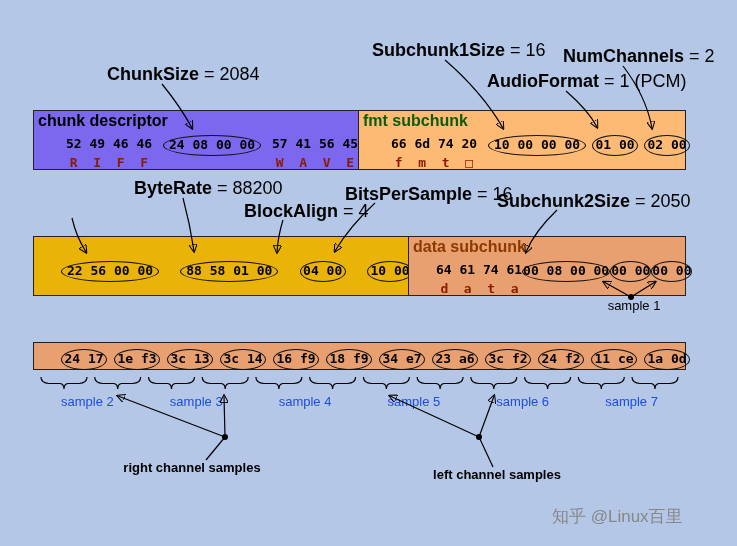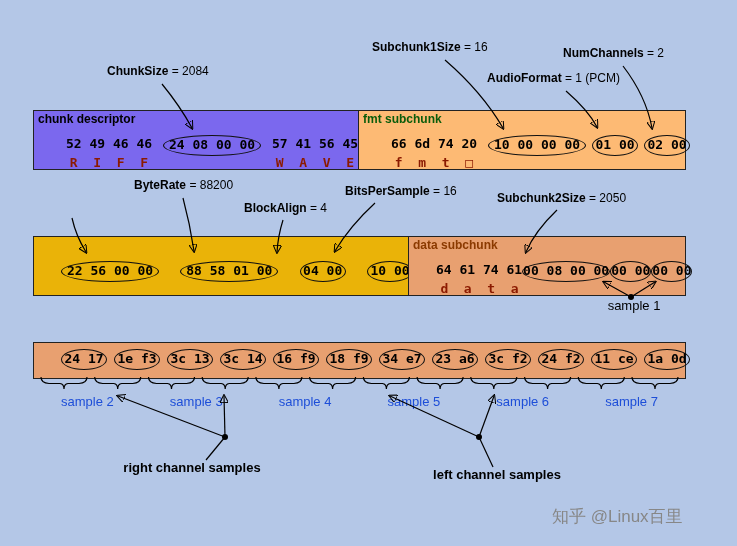--- a/index.html
+++ b/index.html
@@ -2,26 +2,26 @@
 <html><head>
 <meta charset="utf-8">
 <style>
   html,body{margin:0;padding:0}
   .stage{
     position:relative;width:737px;height:546px;
     background:#b4c7e7;
     font-family:"Liberation Sans",sans-serif;
     overflow:hidden;
   }
-  .ann{position:absolute;font-size:12px;color:#000;white-space:nowrap}
+  .ann{position:absolute;font-size:18px;color:#000;white-space:nowrap}
   .ann b{font-weight:bold}
   .band{position:absolute;left:33px;width:653px;border:1px solid #222;box-sizing:border-box;display:flex}
   .sec{position:relative;height:100%;box-sizing:border-box}
   .grow{flex:1;border-left:1px solid #222}
-  .hdr{position:absolute;top:1px;left:4px;font-size:12px;font-weight:bold;white-space:nowrap}
+  .hdr{position:absolute;top:1px;left:4px;font-size:16px;font-weight:bold;white-space:nowrap}
   .hdr-chunk{color:#000}
   .hdr-fmt{color:#0a5c0a}
   .hdr-data{color:#8b3a00}
   .hexrow,.asciirow{
     position:absolute;left:16px;width:100%;box-sizing:border-box;
     display:flex;justify-content:space-between;align-items:flex-start;
     padding:0 11px;height:20px;
   }
   .grp{
     display:inline-block;text-align:center;white-space:pre;
@@ -109,21 +109,21 @@
           <span class="grp w4">d  a  t  a</span>
           <span class="grp w4"></span>
           <span class="grp w2"></span>
           <span class="grp w2"></span>
         </div>
     </div>
   </div>
 
   <div class="sample1">sample 1</div>
 
-  <div class="band" style="top:342px;height:37px;background:#e8a070">
+  <div class="band" style="top:342px;height:28px;background:#e8a070">
     <div class="sec" style="width:100%">
       <div class="hexrow" style="top:6px">
           <span class="grp w2 circ">24 17</span>
           <span class="grp w2 circ">1e f3</span>
           <span class="grp w2 circ">3c 13</span>
           <span class="grp w2 circ">3c 14</span>
           <span class="grp w2 circ">16 f9</span>
           <span class="grp w2 circ">18 f9</span>
           <span class="grp w2 circ">34 e7</span>
           <span class="grp w2 circ">23 a6</span>

